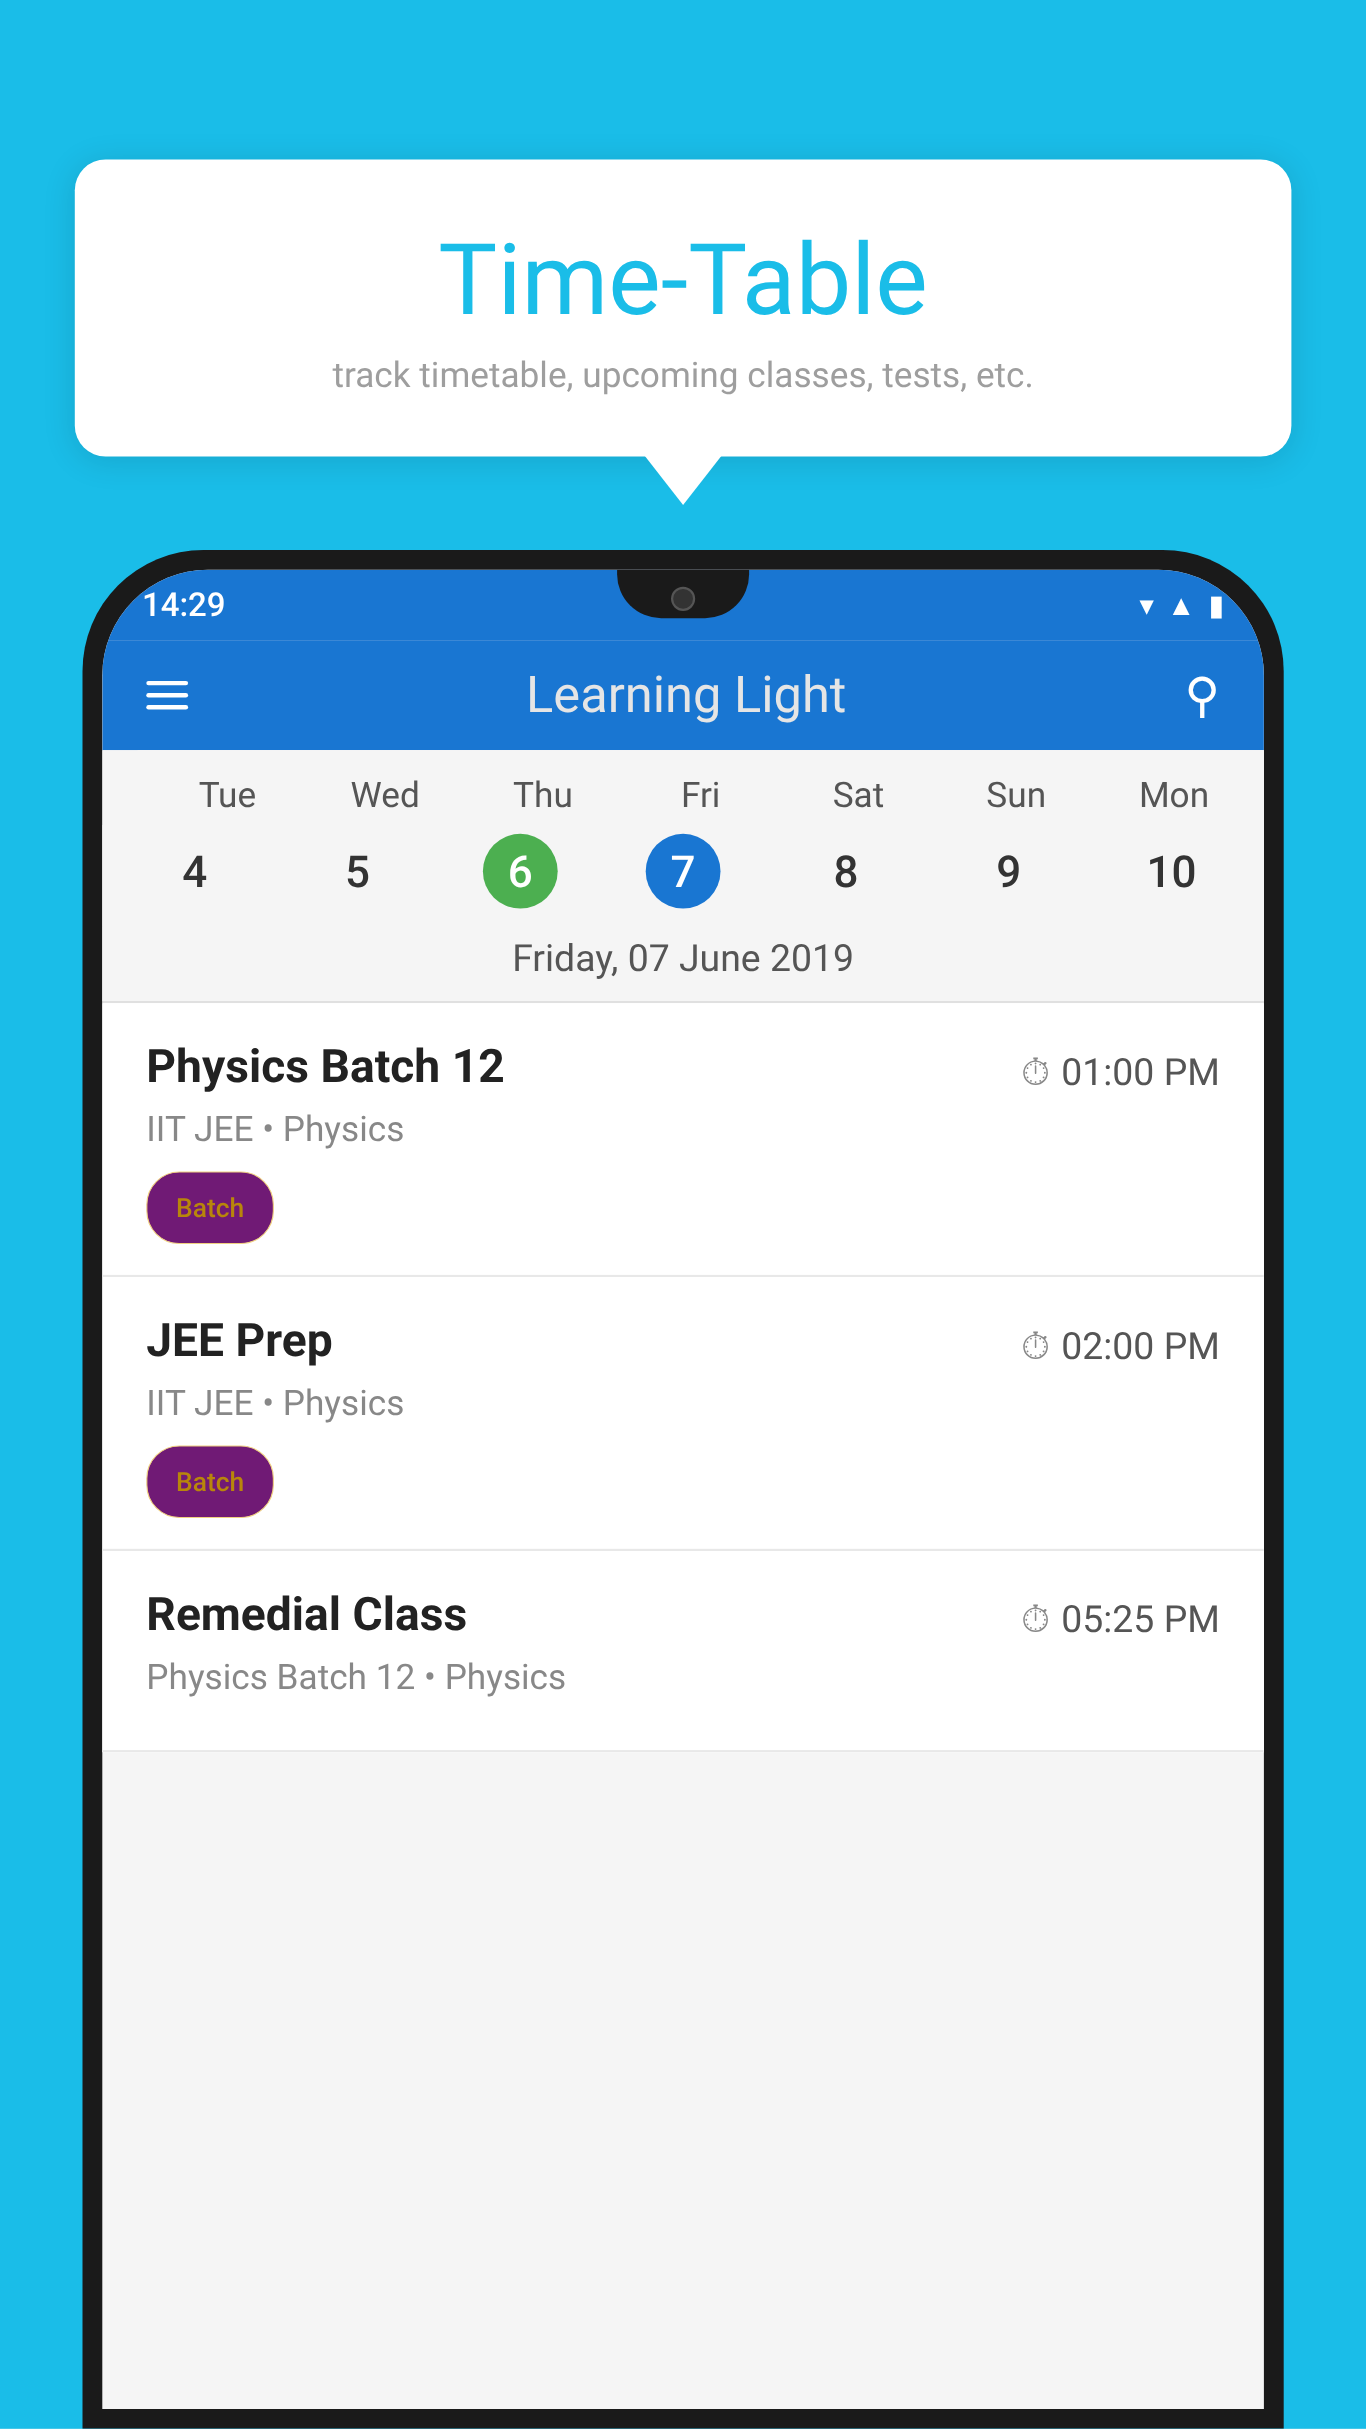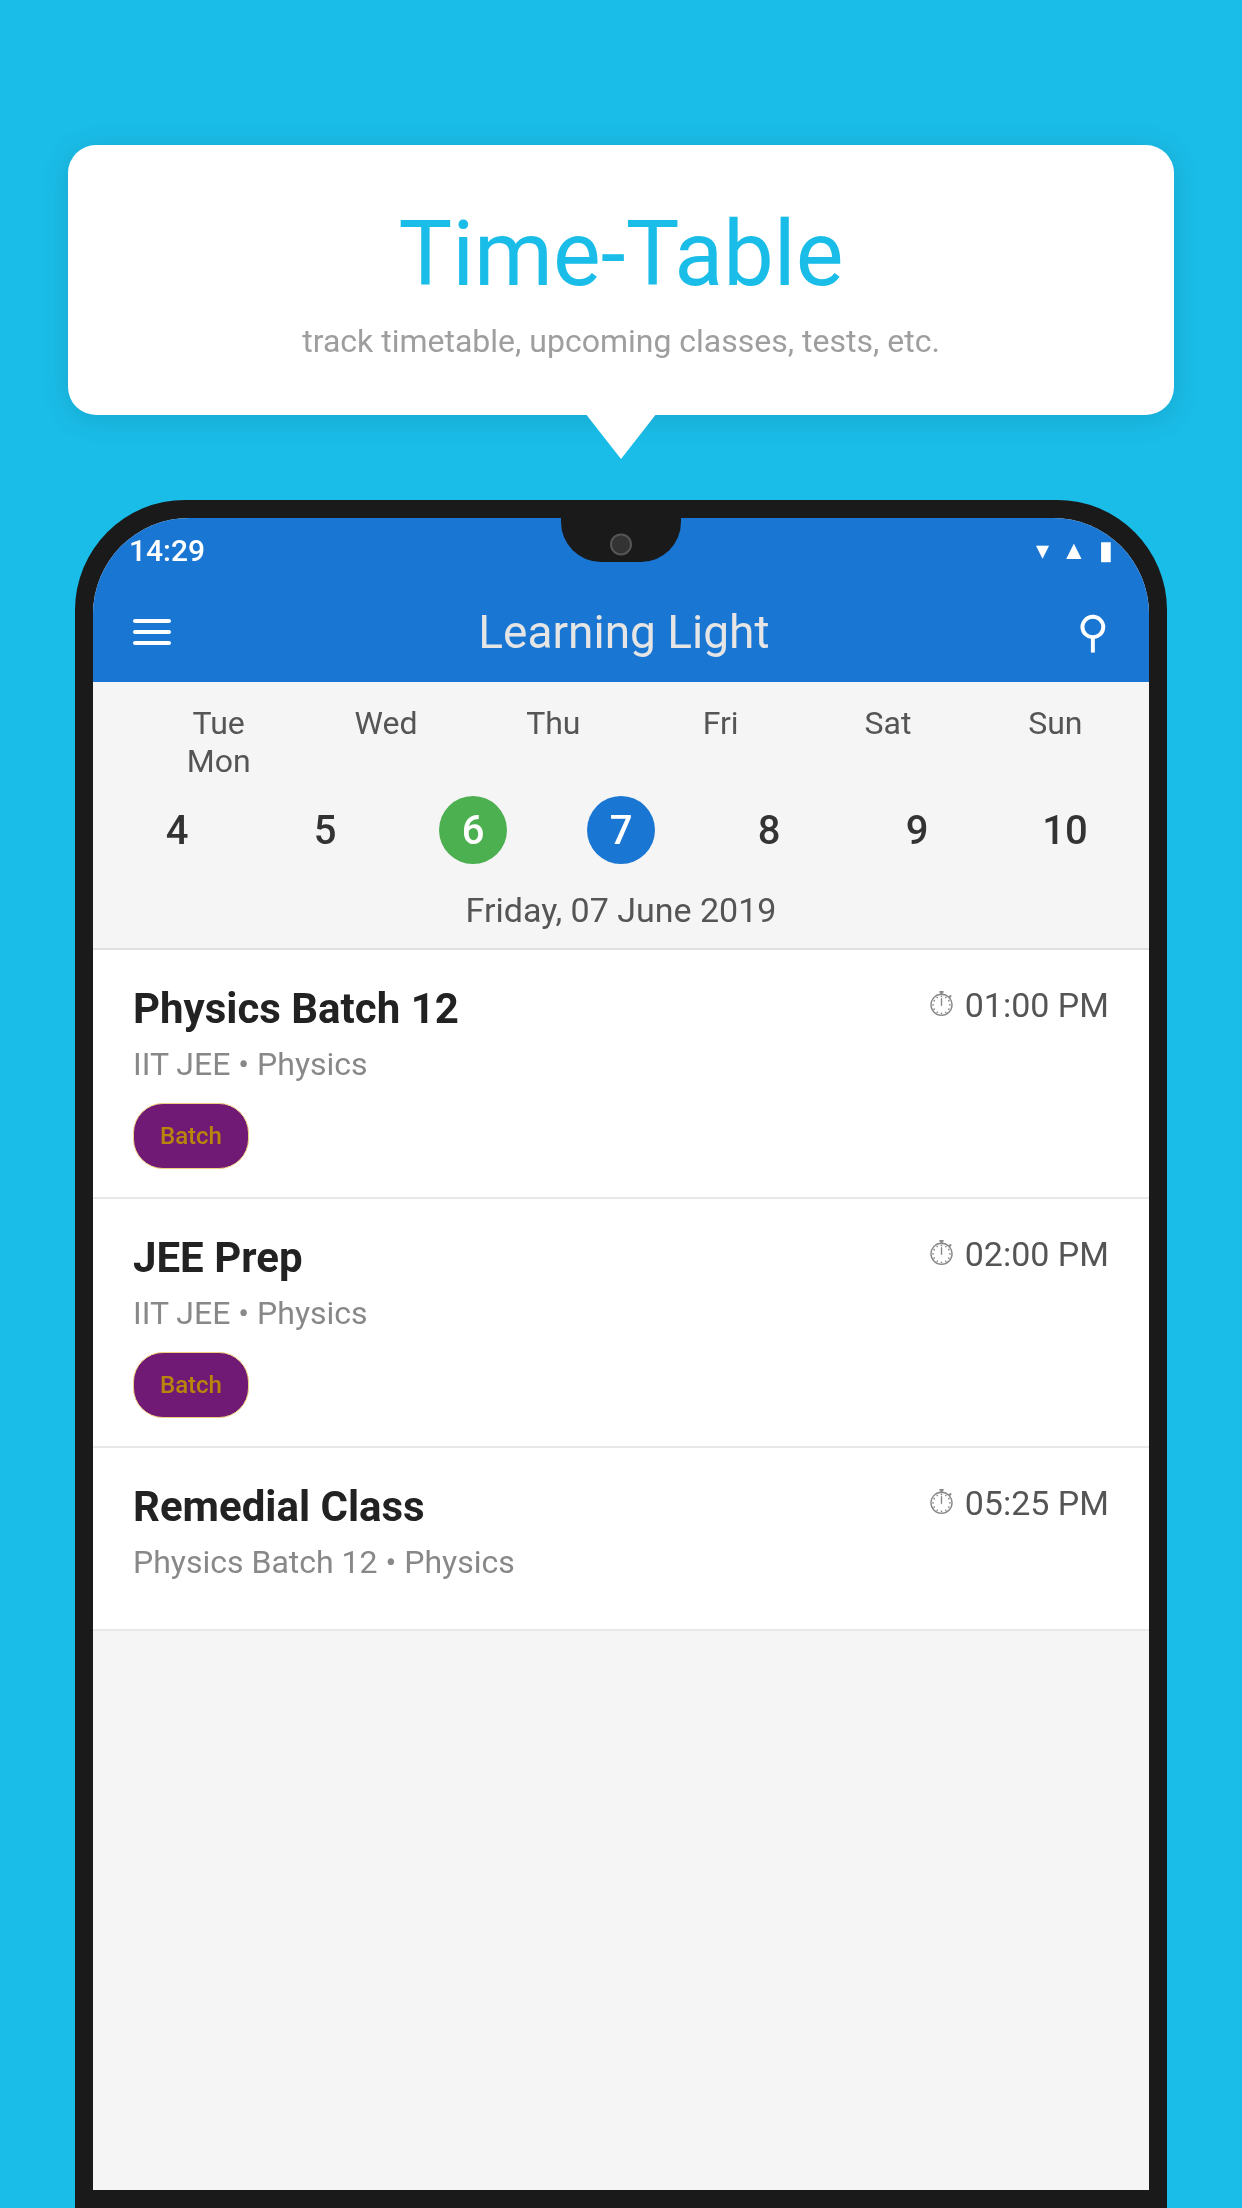--- a/index.html
+++ b/index.html
@@ -165,21 +165,21 @@
     }
 
     
     .calendar-section {
       background: #f5f5f5;
       padding: 0 0 0 0;
     }
 
     .days-header {
       display: grid;
-      grid-template-columns: repeat(6, 1fr);
+      grid-template-columns: repeat(7, 1fr);
       background: #f5f5f5;
       padding: 22px 10px 8px;
       margin-left: 32px;
     }
 
     .day-label {
       text-align: center;
       font-size: 32px;
       color: #555;
       font-weight: 400;
@@ -242,21 +242,21 @@
     }
 
     .schedule-item {
       background: #fff;
       padding: 34px 40px 28px;
       border-bottom: 2px solid #e8e8e8;
     }
 
     .schedule-item-header {
       display: flex;
-      align-items: flex-start;
+      align-items: flex-end;
       justify-content: space-between;
       margin-bottom: 12px;
       gap: 16px;
     }
 
     .schedule-item-title {
       font-size: 42px;
       font-weight: 700;
       color: #222;
     }

